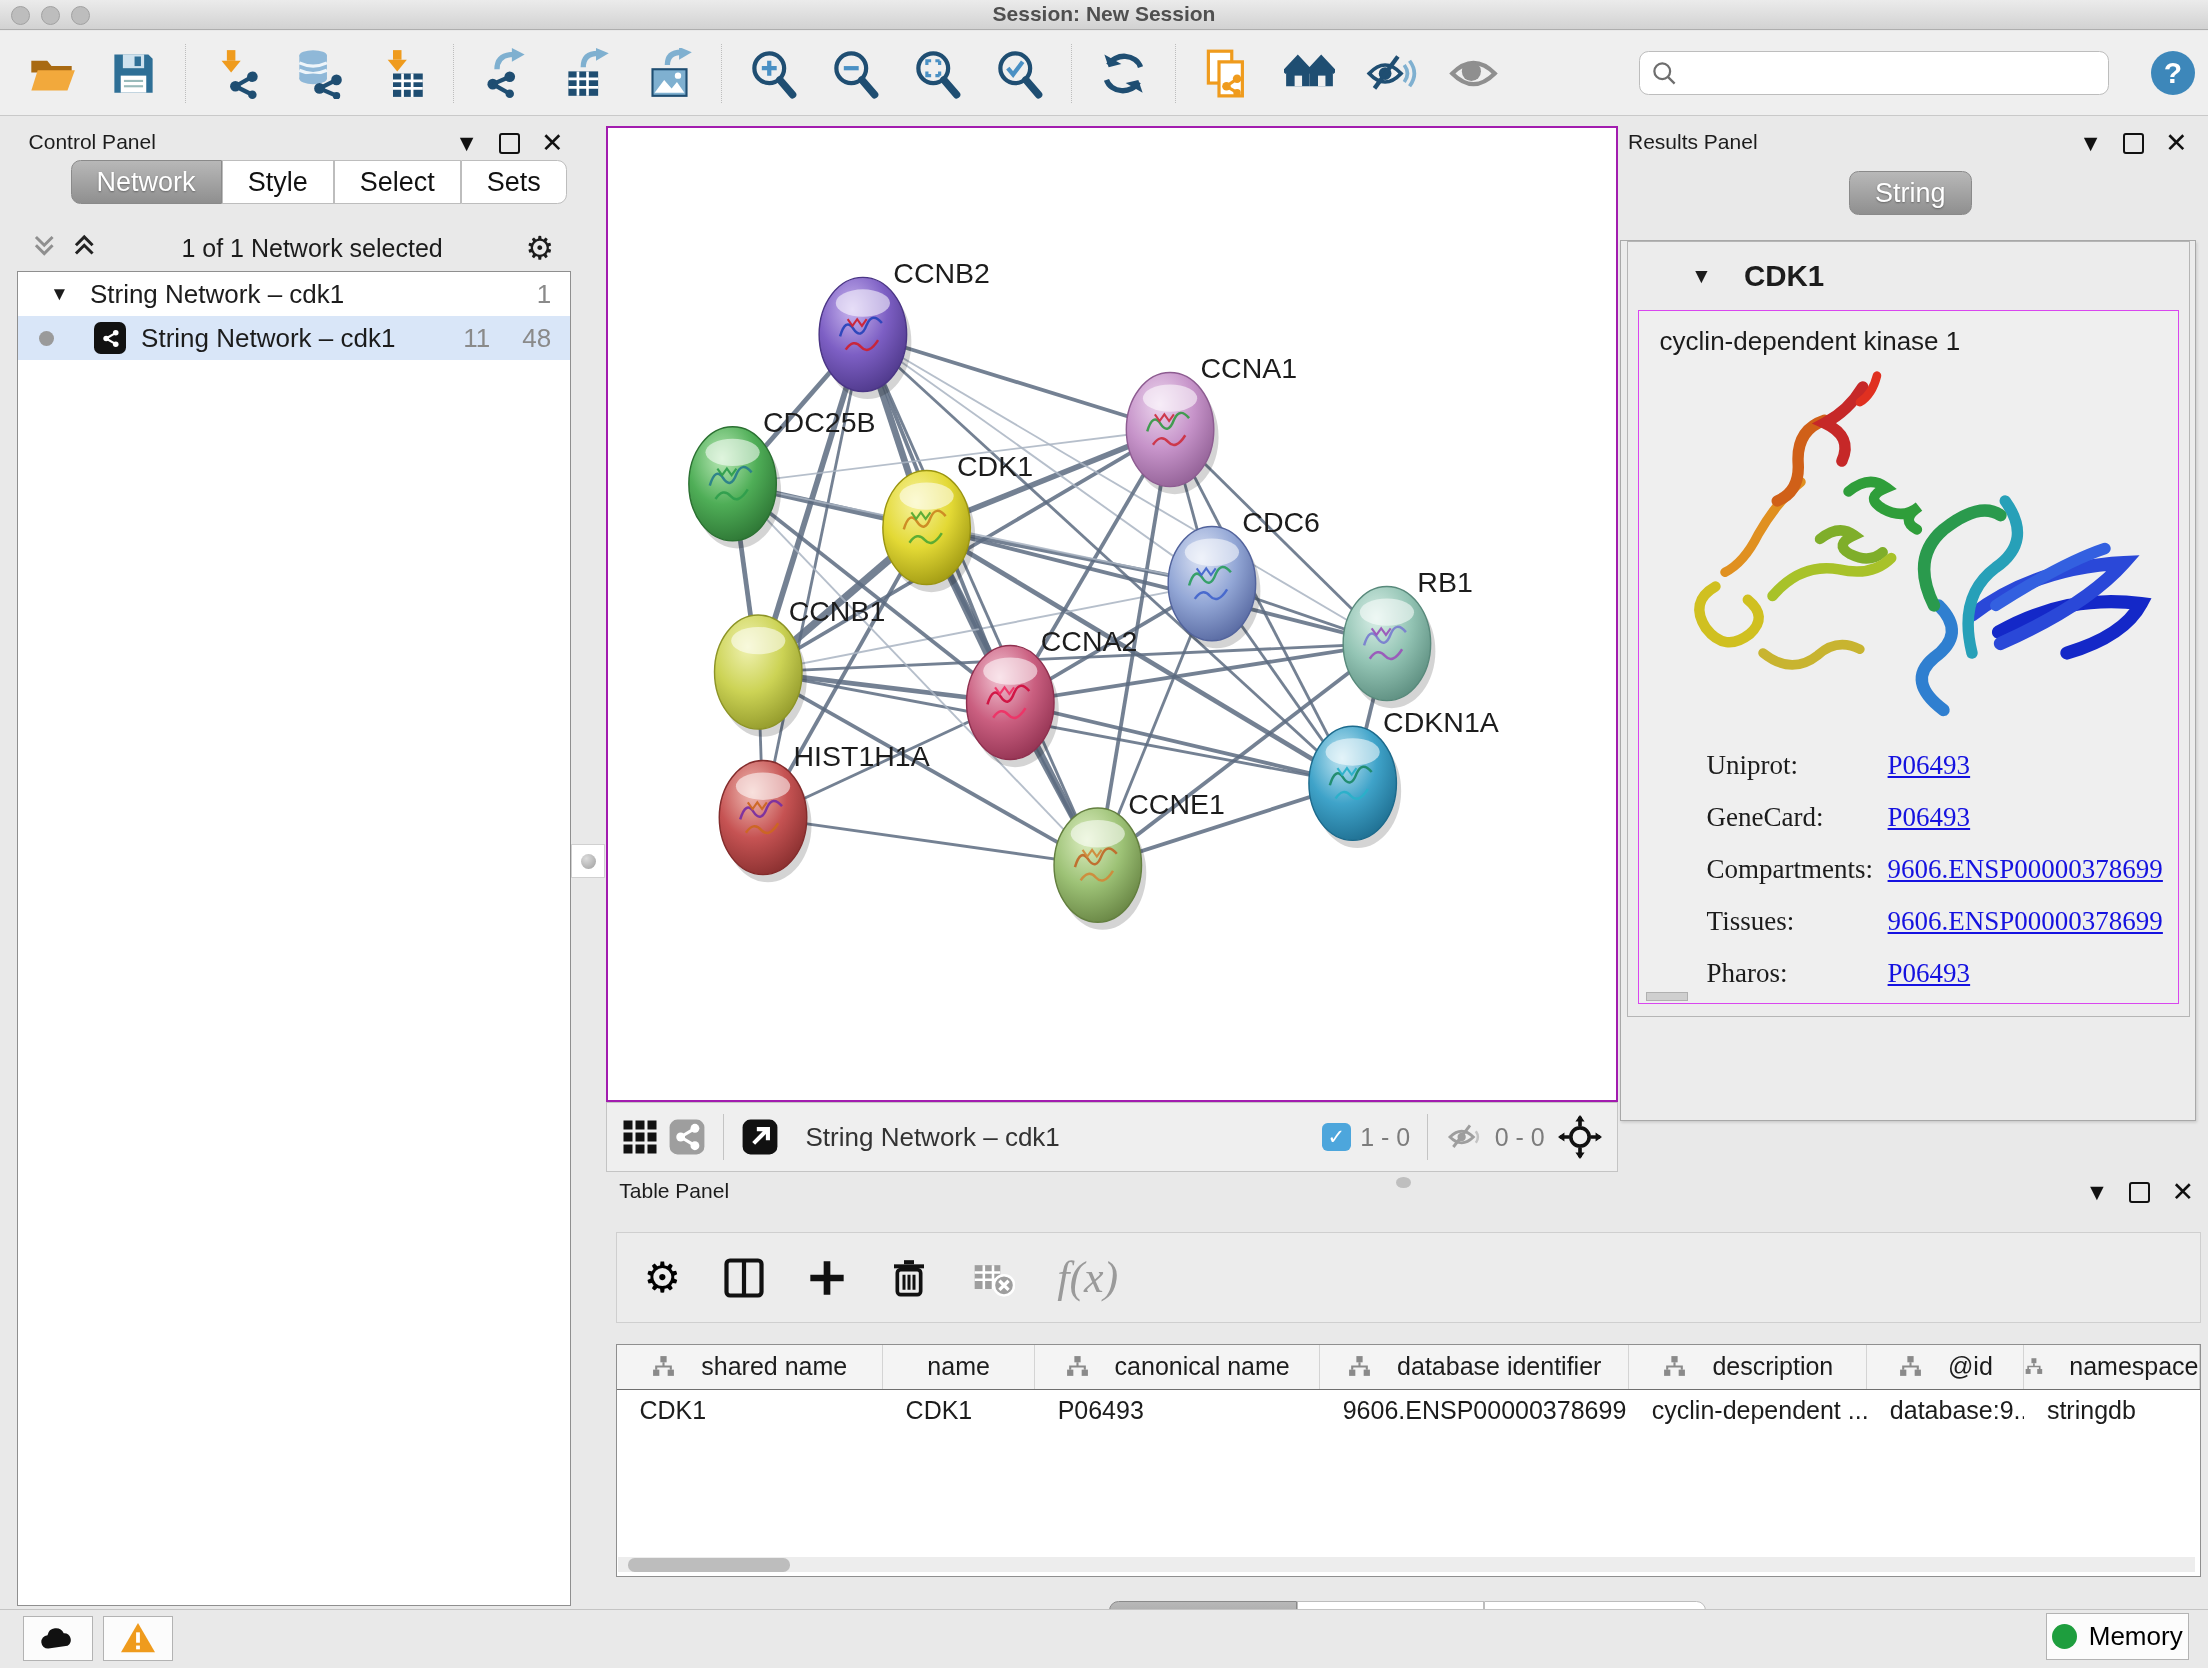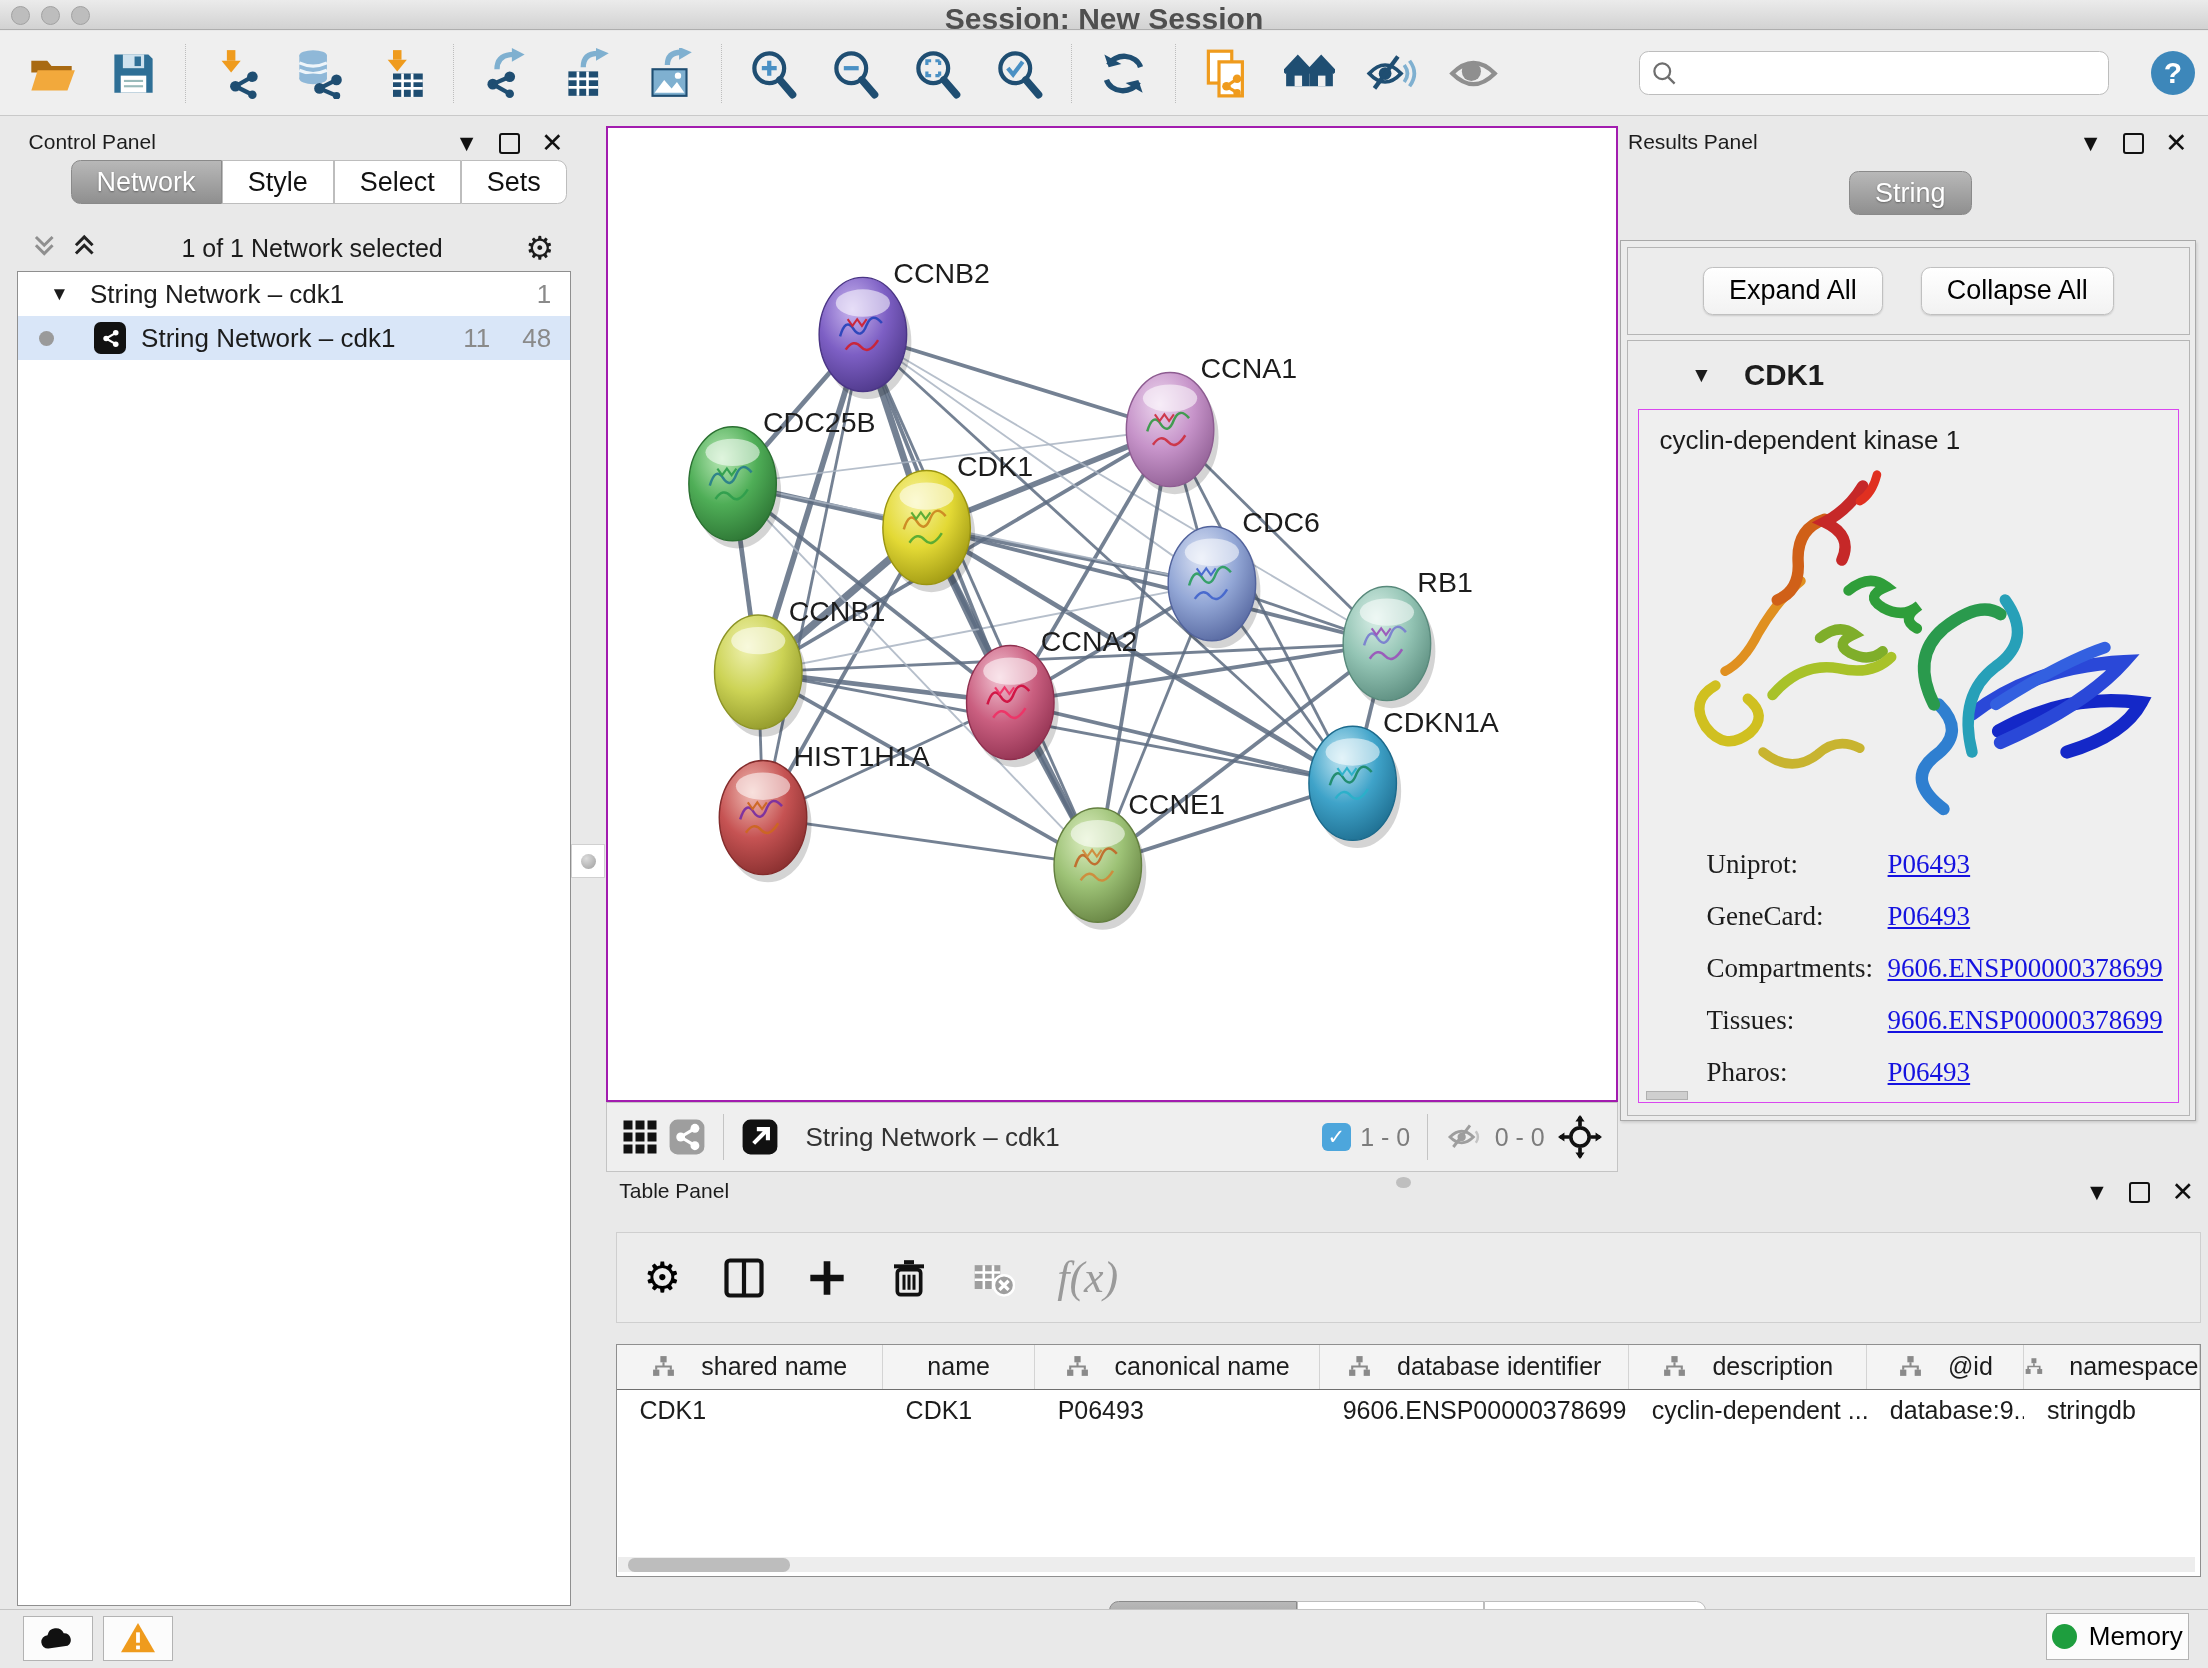--- a/index.html
+++ b/index.html
@@ -13,21 +13,21 @@
   
   .titlebar {
     position:absolute; left:0; top:0; width:2208px; height:30px;
     background:linear-gradient(#ebebeb,#d2d2d2);
     border-bottom:1px solid #aeaeae;
   }
   .traffic { position:absolute; top:5.7px; width:19px; height:19px; border-radius:50%;
     background:#bdbdbd; border:1px solid #a2a2a2; }
   .t1{left:10.5px}.t2{left:41px}.t3{left:71px}
   .title-text { position:absolute; top:1.9px; width:100%; text-align:center;
-    font-size:30px; font-weight:600; color:#4f4f4f; }
+    font-size:21px; font-weight:600; color:#4f4f4f; }
   
   .toolbar {
     position:absolute; left:0; top:31px; width:2208px; height:85px;
     background:#efefef; border-bottom:1px solid #c9c9c9;
     display:flex; align-items:center;
   }
   .tgroup { display:flex; align-items:center; gap:25px; padding:0 23px; }
   .tsep { width:0; height:59px; border-left:1.9px dotted #bdbdbd; }
   .tbtn { background:none; border:none; width:57px; height:57px; display:flex;
     align-items:center; justify-content:center; cursor:pointer; }
@@ -657,24 +657,20 @@
   <div style="position:absolute;left:0;top:7.6px;" class="panel-title">Results Panel</div>
   <div class="panel-controls" style="right:13.3px;top:7.6px;">
     <span class="pc-ico">▼</span>
     <span class="pc-ico pc-float"></span>
     <span class="pc-ico pc-close">✕</span>
   </div>
   <div class="tabbar" style="left:221px;top:49px;">
     <div class="tab sel only">String</div>
   </div>
   <div class="rp-outer">
-    <div class="rp-btnrow">
-      <button class="rp-btn">Expand All</button>
-      <button class="rp-btn">Collapse All</button>
-    </div>
     <div class="rp-section">
       <div class="rp-sec-head">
         <span style="font-size:21px;">▼</span>
         <span>CDK1</span>
       </div>
       <div class="rp-content">
         <div class="rp-desc">cyclin-dependent kinase 1</div>
         <svg class="protein-img" width="514" height="361" viewBox="0 0 540 380">
           <g fill="none" stroke-linecap="round">
             <path d="M300 360 q-40 -30 -10 -55 q35 -25 5 -55" stroke="#2f7fd0" stroke-width="13"></path>

